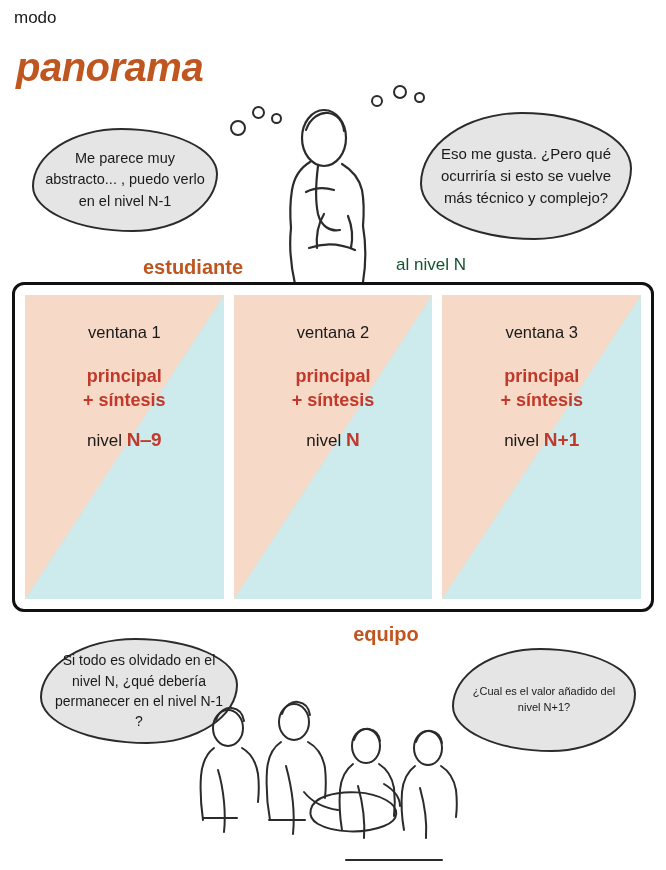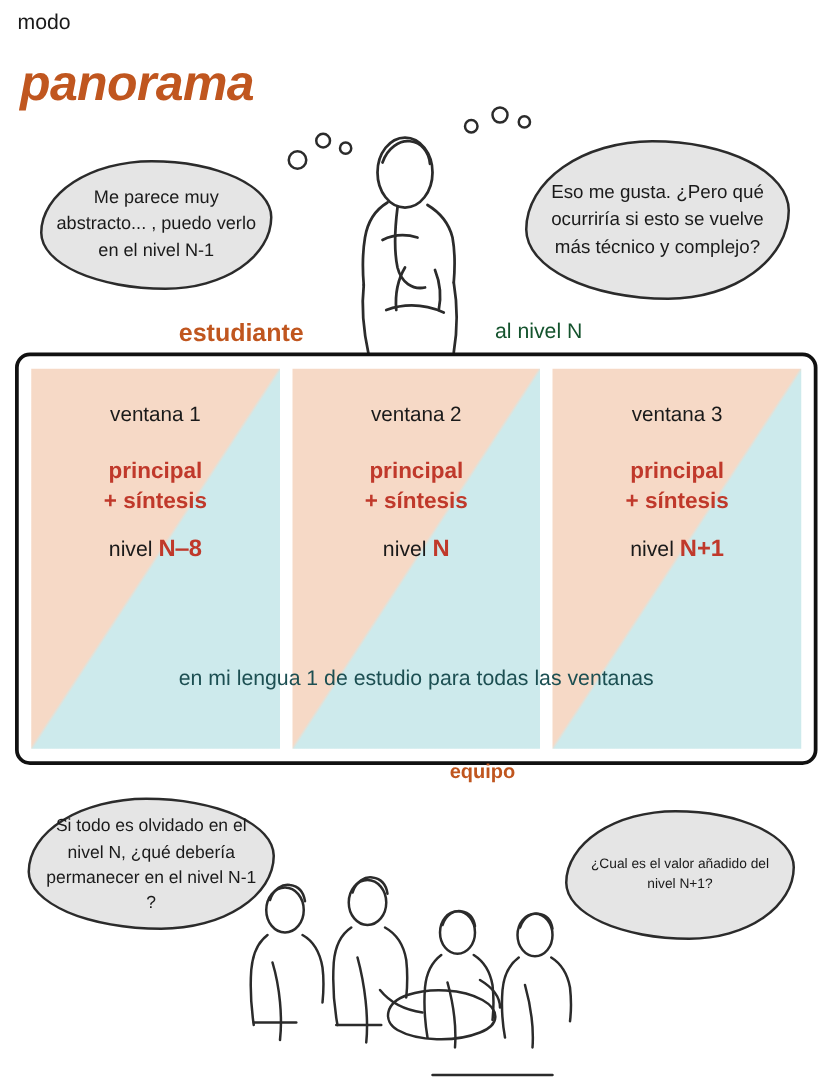--- a/index.html
+++ b/index.html
@@ -59,21 +59,21 @@
     left: 32px; top: 128px;
     width: 186px; height: 104px;
     font-size: 14.5px;
   }
   .bubble-right-top {
     left: 420px; top: 112px;
     width: 212px; height: 128px;
     font-size: 15px;
   }
   .bubble-left-bottom {
-    left: 22px; top: 638px;
+    left: 40px; top: 638px;
     width: 198px; height: 106px;
     font-size: 14px;
   }
   .bubble-right-bottom {
     left: 452px; top: 648px;
     width: 184px; height: 104px;
     font-size: 11px;
   }
 
   
@@ -98,24 +98,24 @@
     color: #c0561f;
   }
   .al-nivel {
     position: absolute;
     left: 396px; top: 255px;
     font-size: 17px;
     color: #14532d;
   }
   .equipo {
     position: absolute;
-    left: 296px; top: 608px;
+    left: 296px; top: 622px;
     width: 180px;
     text-align: center;
-    font-size: 16px; font-weight: bold;
+    font-size: 20px; font-weight: bold;
     color: #c0561f;
     line-height: 1.25;
   }
 
   
   .student-figure {
     position: absolute;
     left: 262px; top: 96px;
     width: 130px; height: 200px;
   }
@@ -222,21 +222,21 @@
 <div class="panel">
 
   <div class="window">
     <div class="win-title">ventana 1</div>
     <div class="win-principal">
       <span>principal</span><br>
       <span>+ síntesis</span>
     </div>
     <div class="win-level">
       <span>nivel</span>
-      <b>N‒8</b>
+      <b>N‒9</b>
     </div>
   </div>
 
   <div class="window">
     <div class="win-title">ventana 2</div>
     <div class="win-principal">
       <span>principal</span><br>
       <span>+ síntesis</span>
     </div>
     <div class="win-level">
@@ -250,21 +250,20 @@
     <div class="win-principal">
       <span>principal</span><br>
       <span>+ síntesis</span>
     </div>
     <div class="win-level">
       <span>nivel</span>
       <b>N+1</b>
     </div>
   </div>
 
-  <div class="panel-footer">en mi lengua 1 de estudio para todas las ventanas</div>
 </div>
 
 <div class="equipo">
   <span>equipo</span><br>
 </div>
 
 <div class="bubble cloud bubble-left-bottom">
   <span class="bubble-text">Si todo  es olvidado en el nivel N,  ¿qué debería  permanecer en el nivel N-1 ?</span>
 </div>
 <div class="bubble cloud bubble-right-bottom">

